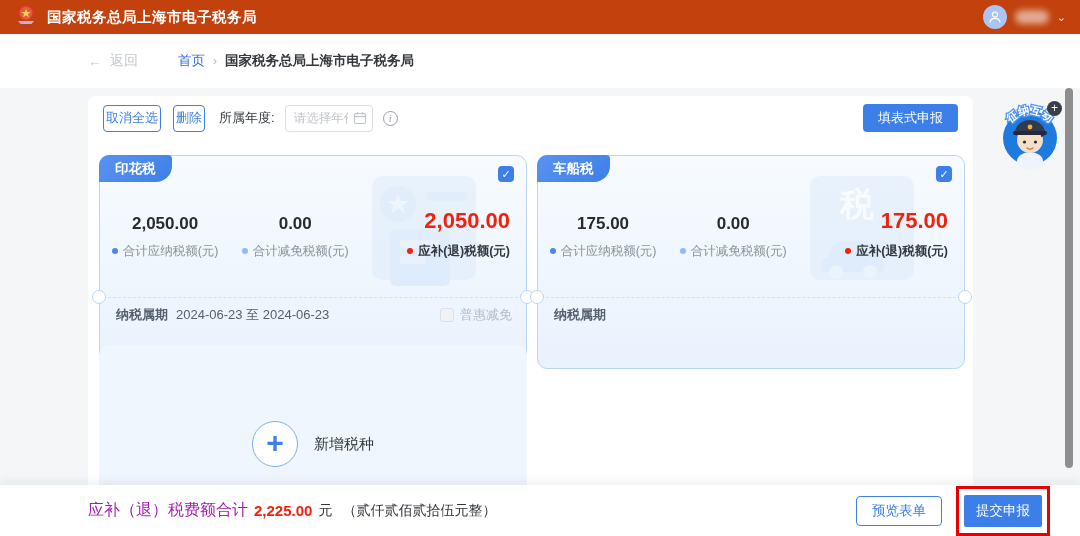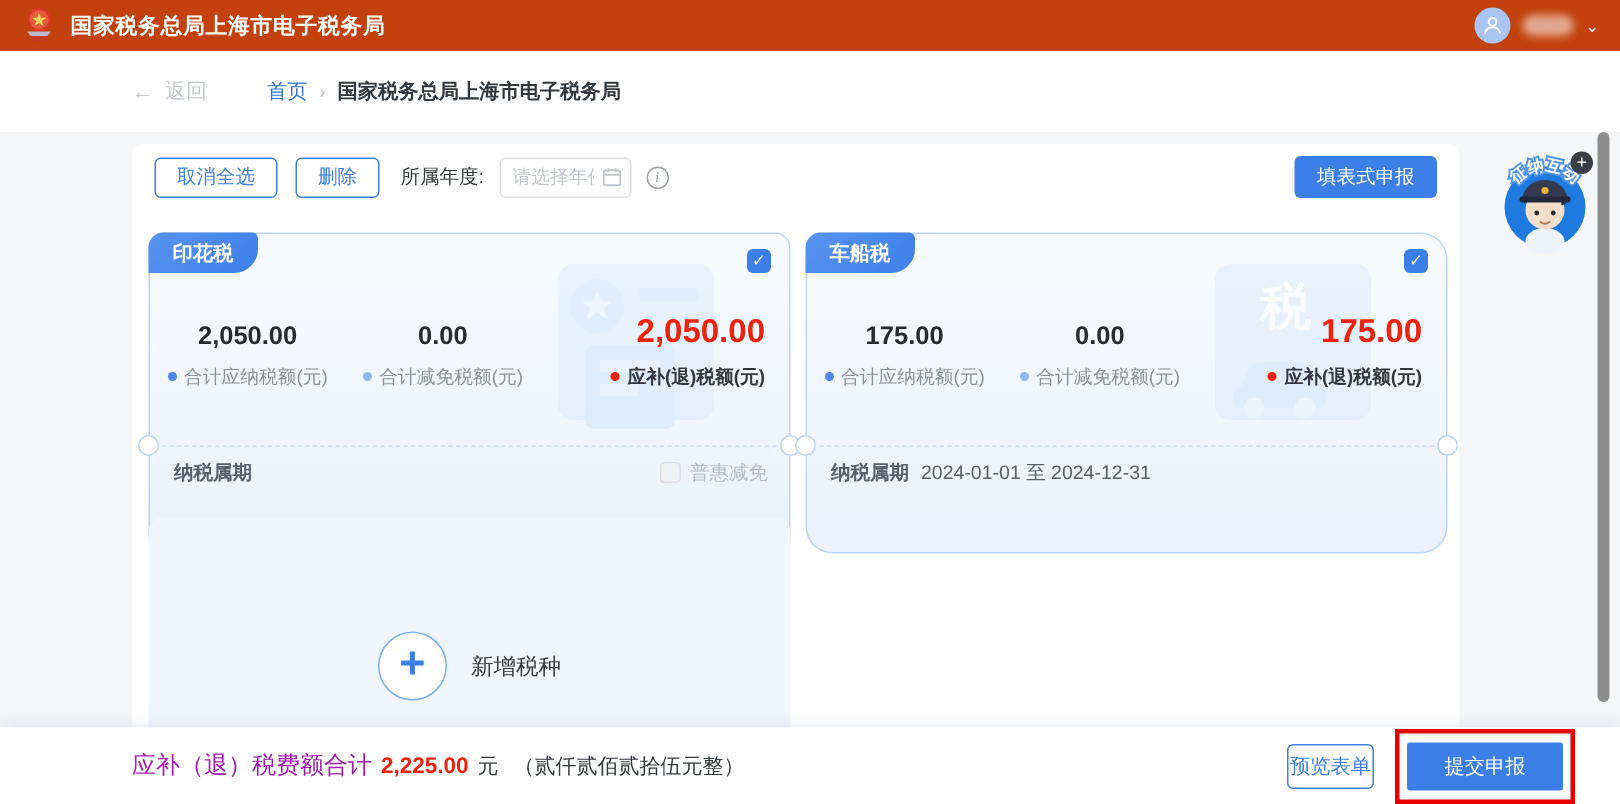--- a/index.html
+++ b/index.html
@@ -21,33 +21,33 @@
   .back { color:#c3c8d0; font-size:14px; display:flex; align-items:center; gap:8px; cursor:default; }
   .crumb-home { color:#3173d9; font-size:13.5px; margin-left:40px; }
   .crumb-sep { color:#b7bcc4; font-size:12px; margin:0 8px; }
   .crumb-cur { color:#33383f; font-size:13.5px; font-weight:bold; }
 
   
   .panel { position:absolute; left:88px; top:96px; width:885px; height:440px; background:#ffffff; border-radius:8px 8px 0 0; z-index:1; }
 
   
   .toolbar { position:absolute; left:15px; top:8px; right:15px; height:28px; display:flex; align-items:center; }
-  .btn-outline { height:27px; padding:0 14px; border:1px solid #3d7fe8; color:#3d7fe8; background:#fff; border-radius:4px; font-size:13px; display:flex; align-items:center; cursor:pointer; font-family:inherit; }
+  .btn-outline { height:27px; padding:0 2px; border:1px solid #3d7fe8; color:#3d7fe8; background:#fff; border-radius:4px; font-size:13px; display:flex; align-items:center; cursor:pointer; font-family:inherit; }
   .btn-outline + .btn-outline { margin-left:12px; }
   .year-label { font-size:13px; font-weight:normal; color:#33383f; margin:0 10px 0 14px; }
   .year-box { position:relative; width:88px; height:27px; }
   .year-box input { width:100%; height:100%; border:1px solid #dcdfe6; border-radius:4px; font-size:12.5px; padding:0 24px 0 8px; color:#333; outline:none; font-family:inherit; }
   .year-box input::placeholder { color:#c0c4cc; }
   .cal-icon { position:absolute; right:6px; top:6px; }
   .info-icon { width:15px; height:15px; border:1px solid #9aa0a8; border-radius:50%; color:#9aa0a8; font-size:10px; line-height:13px; text-align:center; margin-left:10px; font-family:"Liberation Serif",serif; font-style:italic; }
   .btn-solid { height:28px; padding:0 15px; background:#3d7fe8; color:#fff; border:none; border-radius:4px; font-size:13px; display:flex; align-items:center; cursor:pointer; margin-left:auto; font-family:inherit; }
 
   
   .card { position:absolute; top:59px; width:428px; height:214px; border:1px solid #b9d6f8; border-radius:10px; background:linear-gradient(180deg,#f7fbff 0%,#e9f2fd 100%); overflow:visible; }
-  .card.c1 { left:11px; } .card.c2 { left:449px;border-radius:18px; }
+  .card.c1 { left:11px; } .card.c2 { left:449px; }
   .badge { position:absolute; left:-1px; top:-1px; height:27px; padding:0 16px; background:linear-gradient(135deg,#5a93f0,#3d7fe8); color:#fff; font-size:13.5px; font-weight:bold; display:flex; align-items:center; border-radius:10px 4px 16px 0; }
   .cbx { position:absolute; right:12px; top:10px; width:16px; height:16px; border-radius:4px; background:#3d7fe8; color:#fff; font-size:11px; line-height:16px; text-align:center; }
   .watermark { position:absolute; right:42px; top:12px; width:130px; height:130px; opacity:.5; pointer-events:none; }
   .vals { position:absolute; left:0; right:0; top:52px; display:flex; align-items:flex-end; }
   .vcol { flex:1; text-align:center; }
   .vcol.right { flex:1.15; text-align:right; padding-right:16px; }
   .vnum { font-size:17px; font-weight:bold; color:#272b31; }
   .vnum.red { font-size:22px; color:#ee220d; position:relative; z-index:2; }
   .vlab { margin-top:9px; font-size:12.5px; color:#8a919c; }
   .vlab .dot { display:inline-block; width:6px; height:6px; border-radius:50%; margin-right:5px; vertical-align:1px; }
@@ -68,23 +68,23 @@
   .plus-circle span { color:#3d7fe8; font-size:30px; font-weight:bold; line-height:1; margin-top:-3px; }
   .add-label { font-size:15px; color:#33383f; }
 
   
   .footbar { position:absolute; left:0; top:485px; width:1080px; height:51px; background:#ffffff; box-shadow:0 -3px 10px rgba(30,50,90,.08); display:flex; align-items:center; padding:0 30px 0 88px; z-index:40; }
   .tot-label { font-size:16px; color:#a21caf; }
   .tot-amount { font-size:15px; font-weight:bold; color:#ee220d; margin:0 6px; }
   .tot-unit { font-size:14px; color:#33383f; margin-right:10px; }
   .tot-words { font-size:14px; color:#33383f; }
   .foot-btns { margin-left:auto; display:flex; align-items:center; gap:14px; }
-  .btn-preview { height:30px; padding:0 1px; border:1px solid #3d7fe8; color:#3d7fe8; background:#fff; border-radius:4px; font-size:13.5px; cursor:pointer; font-family:inherit; }
+  .btn-preview { height:30px; padding:0 15px; border:1px solid #3d7fe8; color:#3d7fe8; background:#fff; border-radius:4px; font-size:13.5px; cursor:pointer; font-family:inherit; }
   .submit-wrap { position:relative; padding:6px 5px; border:3px solid #e60000; }
-  .btn-submit { height:32px; padding:0 25px; background:#3d7fe8; color:#fff; border:none; border-radius:2px; font-size:13.5px; cursor:pointer; font-family:inherit; }
+  .btn-submit { height:32px; padding:0 12px; background:#3d7fe8; color:#fff; border:none; border-radius:2px; font-size:13.5px; cursor:pointer; font-family:inherit; }
 
   
   .scrollbar { position:absolute; left:1065px; top:88px; width:8px; height:380px; background:#8e8e8e; border-radius:4px; z-index:50; }
   .mascot { position:absolute; left:998px; top:98px; width:64px; height:72px; z-index:20; }
   .mascot svg { display:block; }
   .plus-badge { position:absolute; left:1047px; top:101px; width:15px; height:15px; border-radius:50%; background:#3a3f47; color:#fff; font-size:12px; line-height:14px; text-align:center; z-index:21; }
 </style>
 </head>
 <body>
 
@@ -168,20 +168,21 @@
       <div class="vcol right">
         <div class="vnum red">2,050.00</div>
         <div class="vlab redlab"><span class="dot dot-r"></span><span>应补(退)税额(元)</span></div>
       </div>
     </div>
     <div class="card-sep"></div>
     <div class="notch l"></div>
     <div class="notch r"></div>
     <div class="card-foot">
       <span class="period-label">纳税属期</span>
+      <span>2024-06-23 至 2024-06-23</span>
       <div class="foot-check">
         <span class="cbx-empty"></span>
         <span>普惠减免</span>
       </div>
     </div>
   </div>
 
   <div class="card c2">
     <div class="watermark">
       <svg width="130" height="130" viewBox="0 0 130 130">
@@ -207,21 +208,20 @@
       <div class="vcol right">
         <div class="vnum red">175.00</div>
         <div class="vlab redlab"><span class="dot dot-r"></span><span>应补(退)税额(元)</span></div>
       </div>
     </div>
     <div class="card-sep"></div>
     <div class="notch l"></div>
     <div class="notch r"></div>
     <div class="card-foot">
       <span class="period-label">纳税属期</span>
-      <span>2024-01-01 至 2024-12-31</span>
     </div>
   </div>
 
   <div class="add-card">
     <div class="add-inner">
       <div class="plus-circle">
           <span>+</span>
         </div>
       <div class="add-label">新增税种</div>
     </div>

